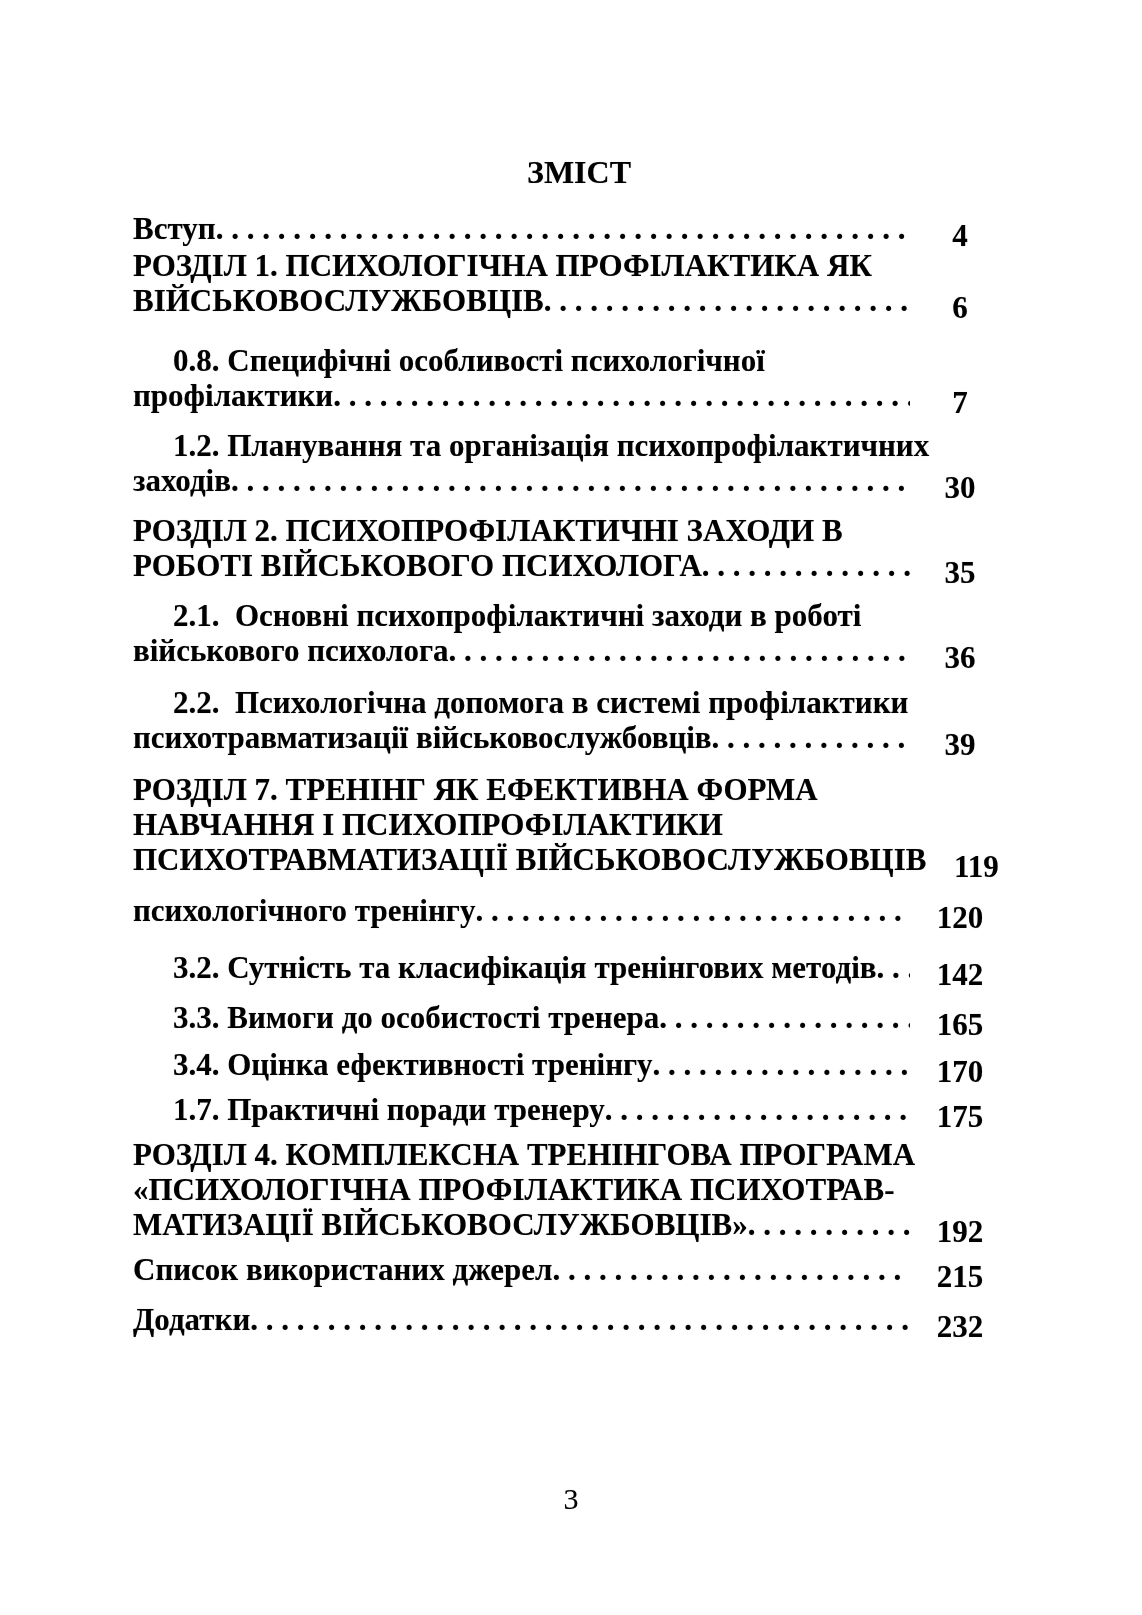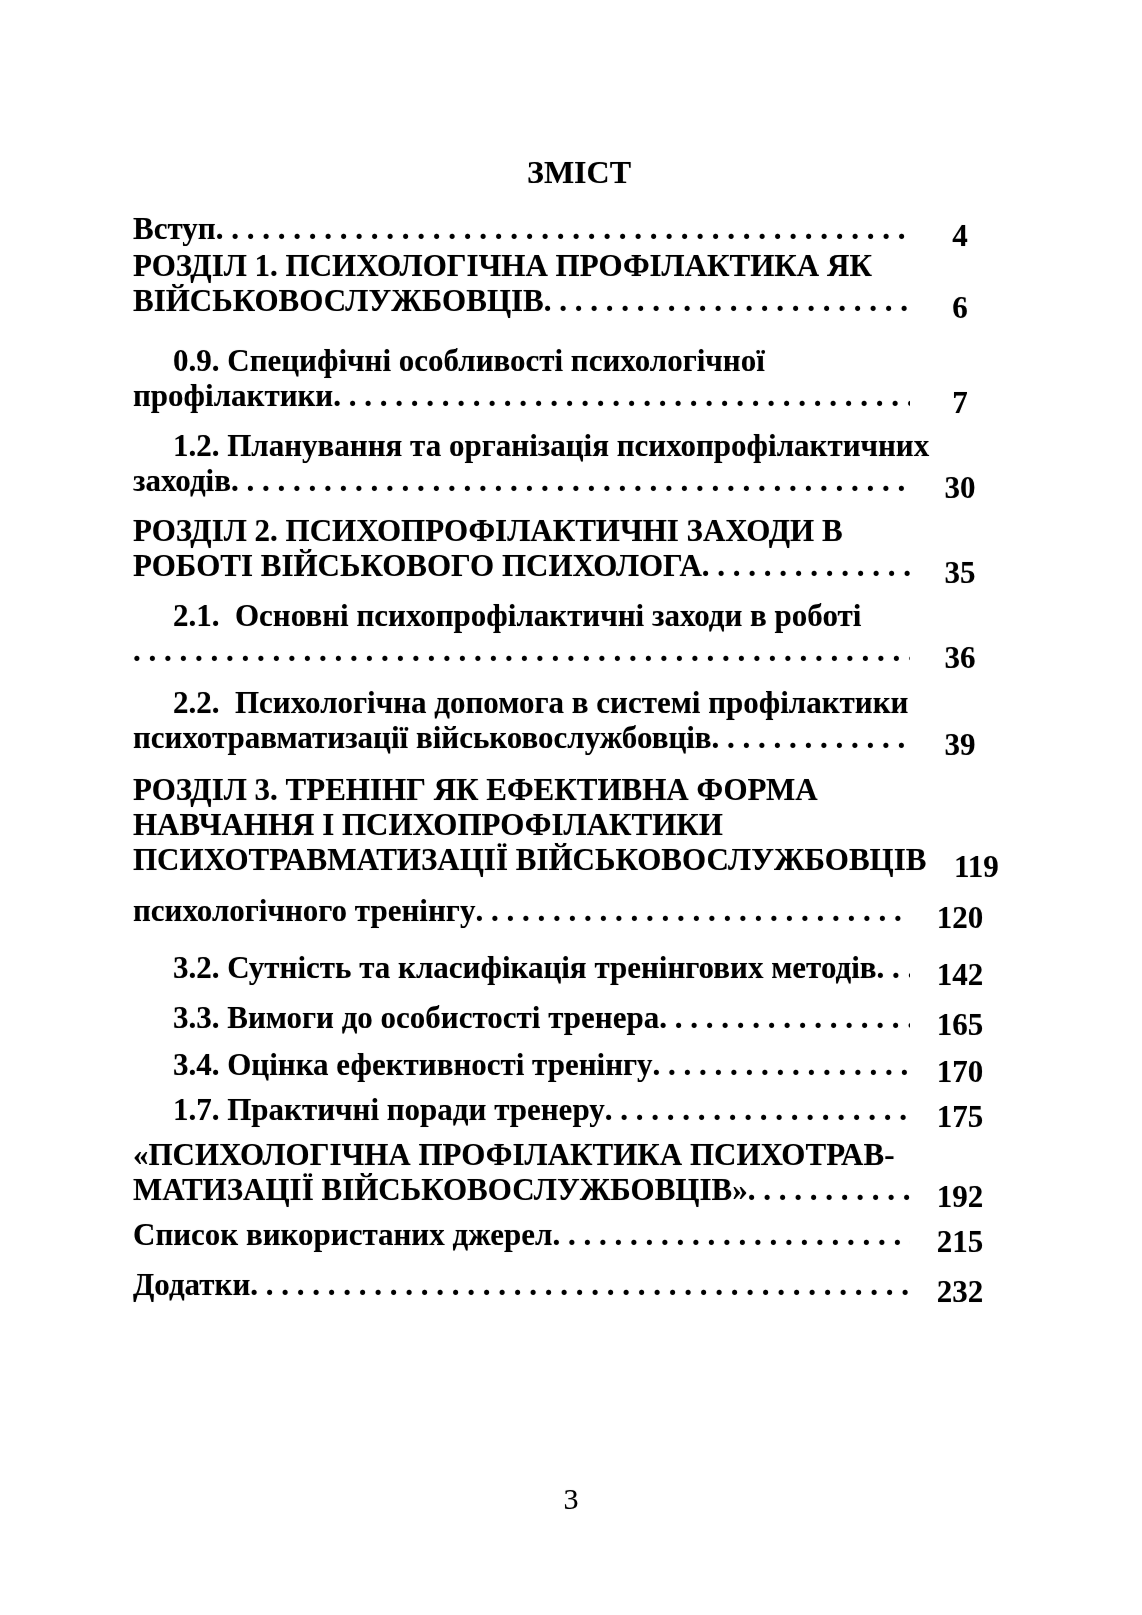--- a/index.html
+++ b/index.html
@@ -101,21 +101,21 @@
       </div>
       <div class="entry">
         <div class="line">РОЗДІЛ 1. ПСИХОЛОГІЧНА ПРОФІЛАКТИКА ЯК</div>
         <div class="line lastline">
           <span class="t">ВІЙСЬКОВОСЛУЖБОВЦІВ</span>
           <span class="dots">. . . . . . . . . . . . . . . . . . . . . . . . . . . . . . . . . . . . . . . . . . . . . . . . . . . . . . . . . . . . . . . . . . . . . . . . . . . . . . . . . . . . . . . . . . </span>
           <span class="num">6</span>
         </div>
       </div>
       <div class="entry">
-        <div class="line indent">0.9. Специфічні особливості психологічної</div>
+        <div class="line indent">0.8. Специфічні особливості психологічної</div>
         <div class="line lastline">
           <span class="t">профілактики</span>
           <span class="dots">. . . . . . . . . . . . . . . . . . . . . . . . . . . . . . . . . . . . . . . . . . . . . . . . . . . . . . . . . . . . . . . . . . . . . . . . . . . . . . . . . . . . . . . . . . </span>
           <span class="num">7</span>
         </div>
       </div>
       <div class="entry">
         <div class="line indent">1.2. Планування та організація психопрофілактичних</div>
         <div class="line lastline">
           <span class="t">заходів</span>
@@ -127,34 +127,35 @@
         <div class="line">РОЗДІЛ 2. ПСИХОПРОФІЛАКТИЧНІ ЗАХОДИ В</div>
         <div class="line lastline">
           <span class="t">РОБОТІ ВІЙСЬКОВОГО ПСИХОЛОГА</span>
           <span class="dots">. . . . . . . . . . . . . . . . . . . . . . . . . . . . . . . . . . . . . . . . . . . . . . . . . . . . . . . . . . . . . . . . . . . . . . . . . . . . . . . . . . . . . . . . . . </span>
           <span class="num">35</span>
         </div>
       </div>
       <div class="entry">
         <div class="line indent">2.1.&nbsp; Основні психопрофілактичні заходи в роботі</div>
         <div class="line lastline">
+          <span class="t">військового психолога</span>
           <span class="dots">. . . . . . . . . . . . . . . . . . . . . . . . . . . . . . . . . . . . . . . . . . . . . . . . . . . . . . . . . . . . . . . . . . . . . . . . . . . . . . . . . . . . . . . . . . </span>
           <span class="num">36</span>
         </div>
       </div>
       <div class="entry">
         <div class="line indent">2.2.&nbsp; Психологічна допомога в системі профілактики</div>
         <div class="line lastline">
           <span class="t">психотравматизації військовослужбовців</span>
           <span class="dots">. . . . . . . . . . . . . . . . . . . . . . . . . . . . . . . . . . . . . . . . . . . . . . . . . . . . . . . . . . . . . . . . . . . . . . . . . . . . . . . . . . . . . . . . . . </span>
           <span class="num">39</span>
         </div>
       </div>
       <div class="entry">
-        <div class="line">РОЗДІЛ 3. ТРЕНІНГ ЯК ЕФЕКТИВНА ФОРМА</div>
+        <div class="line">РОЗДІЛ 7. ТРЕНІНГ ЯК ЕФЕКТИВНА ФОРМА</div>
         <div class="line">НАВЧАННЯ І ПСИХОПРОФІЛАКТИКИ</div>
         <div class="line lastline">
           <span class="t">ПСИХОТРАВМАТИЗАЦІЇ ВІЙСЬКОВОСЛУЖБОВЦІВ</span>
           <span class="dots"></span>
           <span class="num">119</span>
         </div>
       </div>
       <div class="entry">
         <div class="line lastline">
           <span class="t">психологічного тренінгу</span>
@@ -184,20 +185,21 @@
         </div>
       </div>
       <div class="entry">
         <div class="line lastline indent">
           <span class="t">1.7. Практичні поради тренеру</span>
           <span class="dots">. . . . . . . . . . . . . . . . . . . . . . . . . . . . . . . . . . . . . . . . . . . . . . . . . . . . . . . . . . . . . . . . . . . . . . . . . . . . . . . . . . . . . . . . . . </span>
           <span class="num">175</span>
         </div>
       </div>
       <div class="entry">
+        <div class="line">РОЗДІЛ 4. КОМПЛЕКСНА ТРЕНІНГОВА ПРОГРАМА</div>
         <div class="line">«ПСИХОЛОГІЧНА ПРОФІЛАКТИКА ПСИХОТРАВ-</div>
         <div class="line lastline">
           <span class="t">МАТИЗАЦІЇ ВІЙСЬКОВОСЛУЖБОВЦІВ»</span>
           <span class="dots">. . . . . . . . . . . . . . . . . . . . . . . . . . . . . . . . . . . . . . . . . . . . . . . . . . . . . . . . . . . . . . . . . . . . . . . . . . . . . . . . . . . . . . . . . . </span>
           <span class="num">192</span>
         </div>
       </div>
       <div class="entry">
         <div class="line lastline">
           <span class="t">Список використаних джерел</span>

